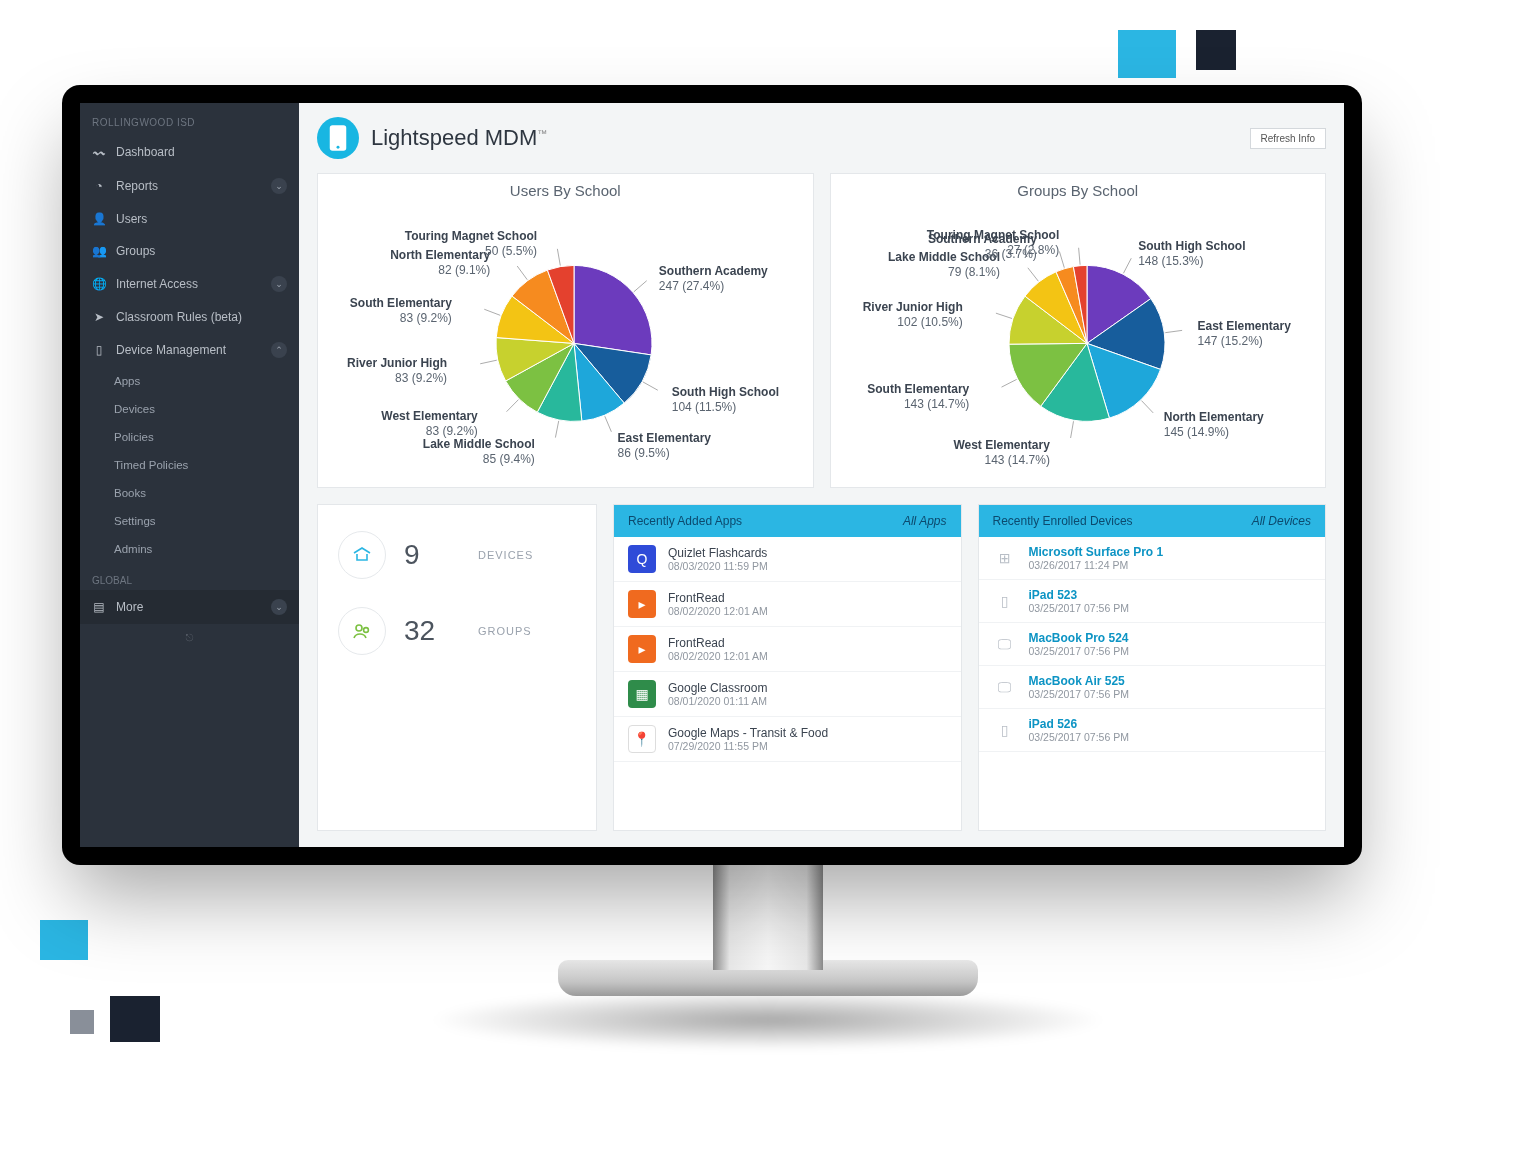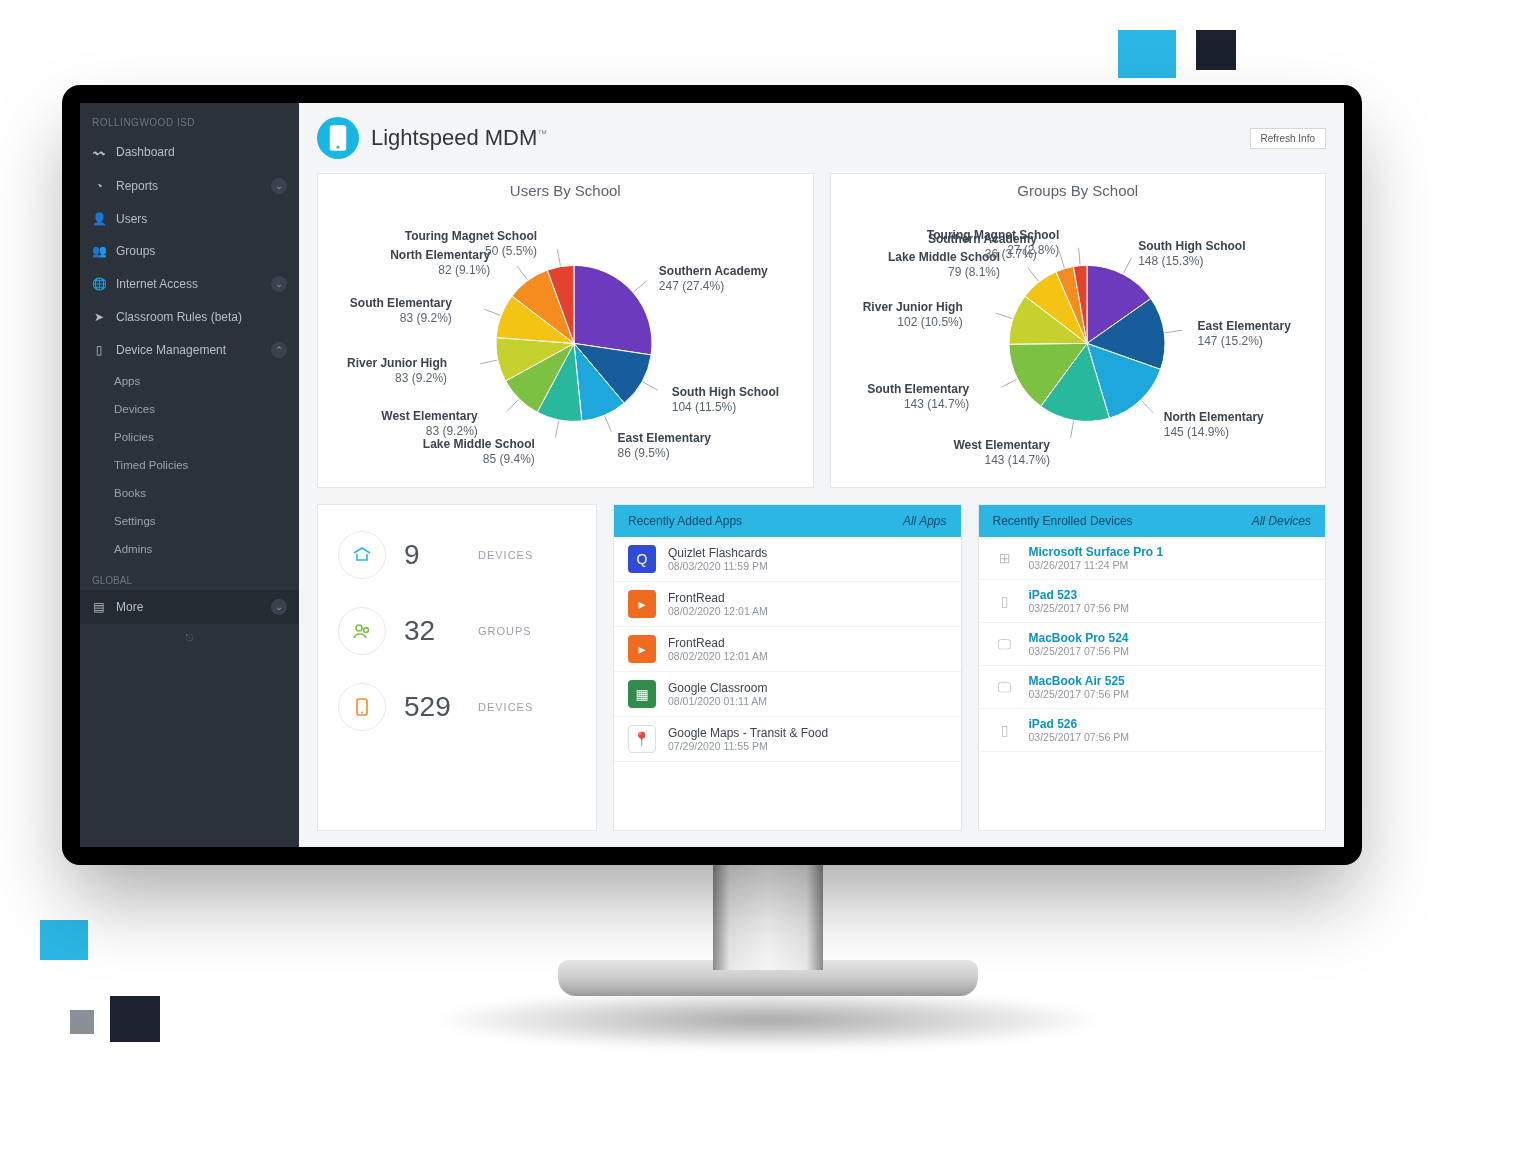--- a/index.html
+++ b/index.html
@@ -245,30 +245,20 @@
             <div class="circ">
                   <svg width="24" height="24">
                     <circle cx="9" cy="9" r="3" fill="none" stroke="#7cc142" stroke-width="1.6"></circle>
                     <circle cx="16" cy="11" r="2.4" fill="none" stroke="#7cc142" stroke-width="1.6"></circle>
                     <path d="M4 19c1-3 4-4 6-4s5 1 6 4" fill="none" stroke="#7cc142" stroke-width="1.6"></path>
                   </svg>
                 </div>
             <div class="num">32</div>
             <div class="txt">GROUPS</div>
           </div>
-          <div class="stat">
-            <div class="circ">
-                  <svg width="24" height="24">
-                    <rect x="7" y="4" width="10" height="16" rx="2" fill="none" stroke="#f68b1f" stroke-width="1.6"></rect>
-                    <circle cx="12" cy="17.5" r="1" fill="#f68b1f"></circle>
-                  </svg>
-                </div>
-            <div class="num">529</div>
-            <div class="txt">DEVICES</div>
-          </div>
         </div>
 
         <div class="panel">
           <div class="panel-head">
             <span>Recently Added Apps</span>
             <span class="link">All Apps</span>
           </div>
           <div class="panel-list" id="apps-list">
                 <div class="row">
                   <div class="thumb" style="background:#2f4bd8;">Q</div>

